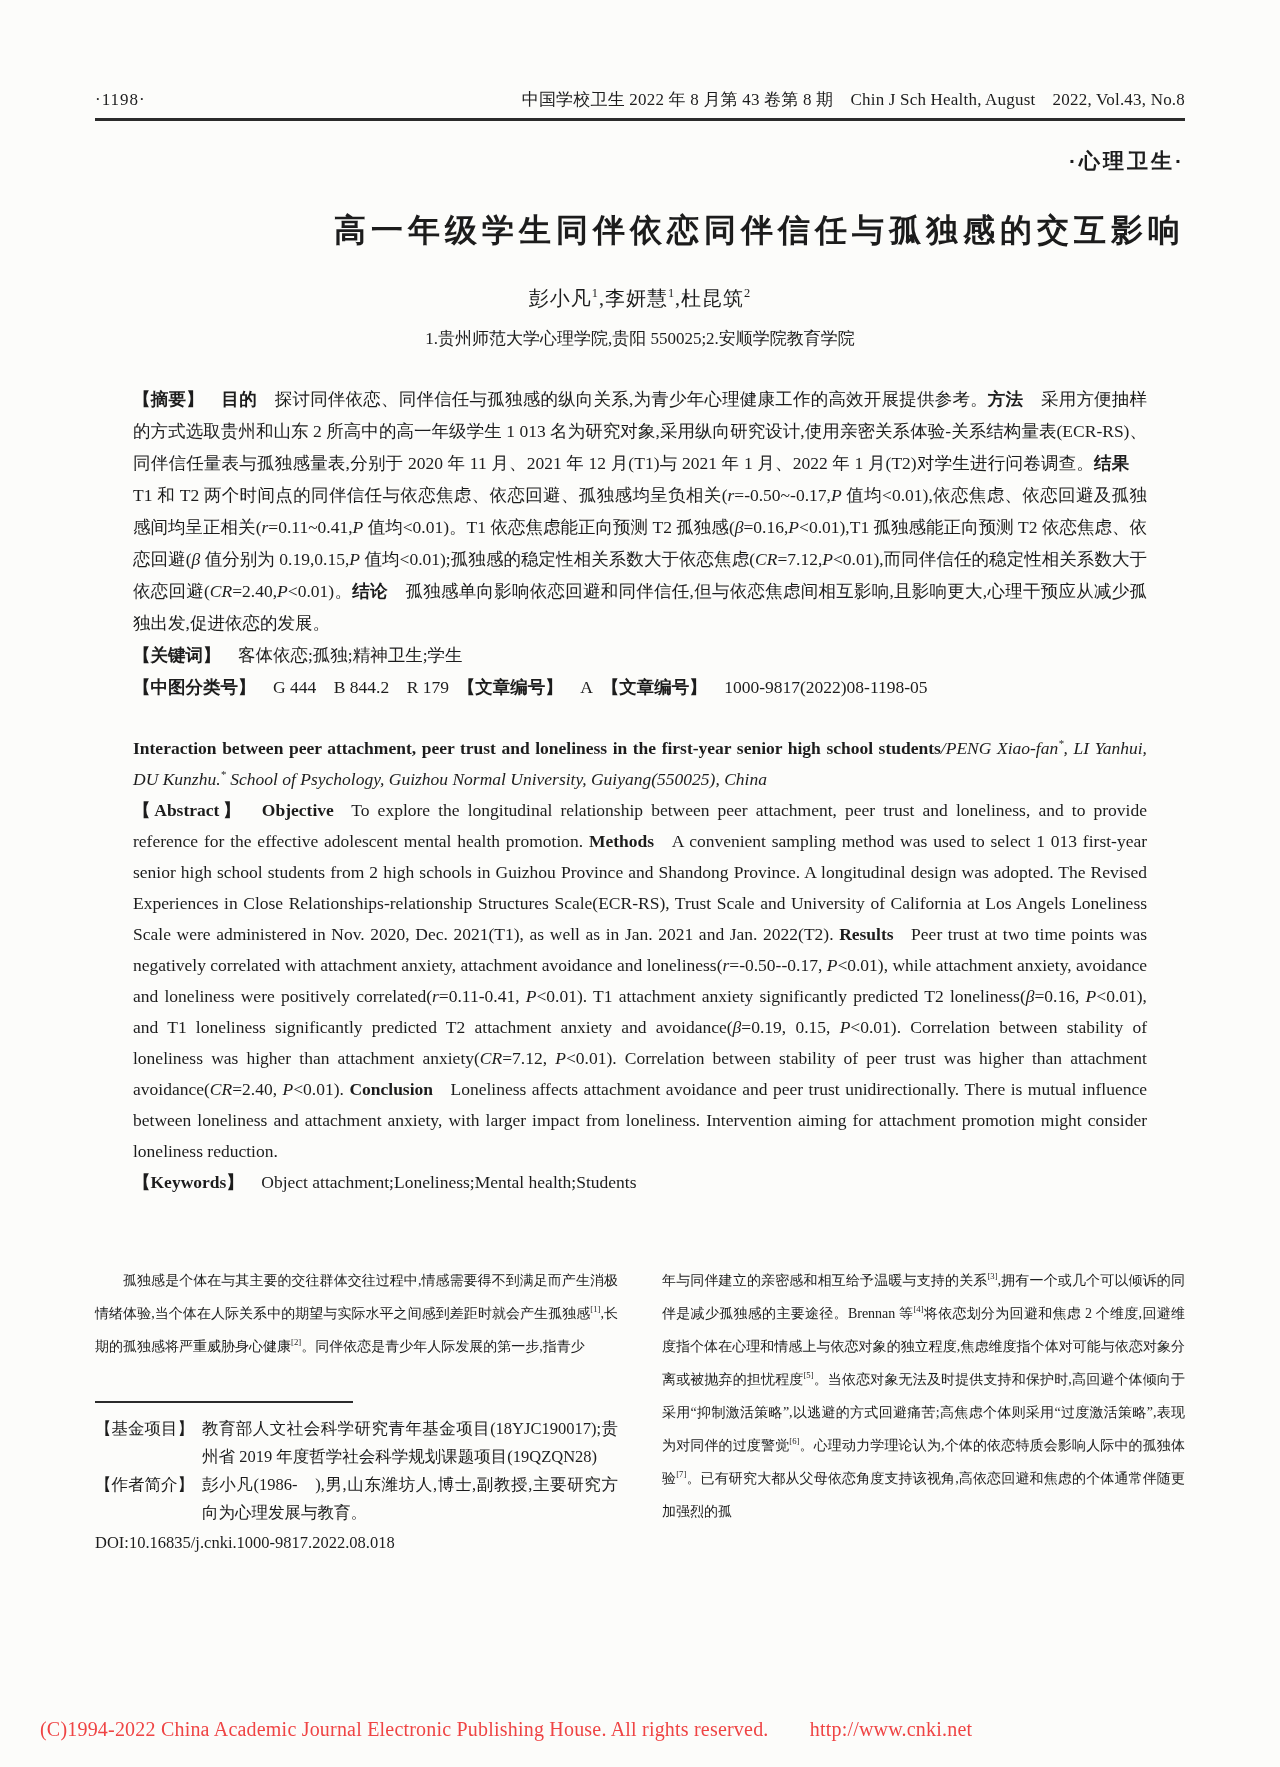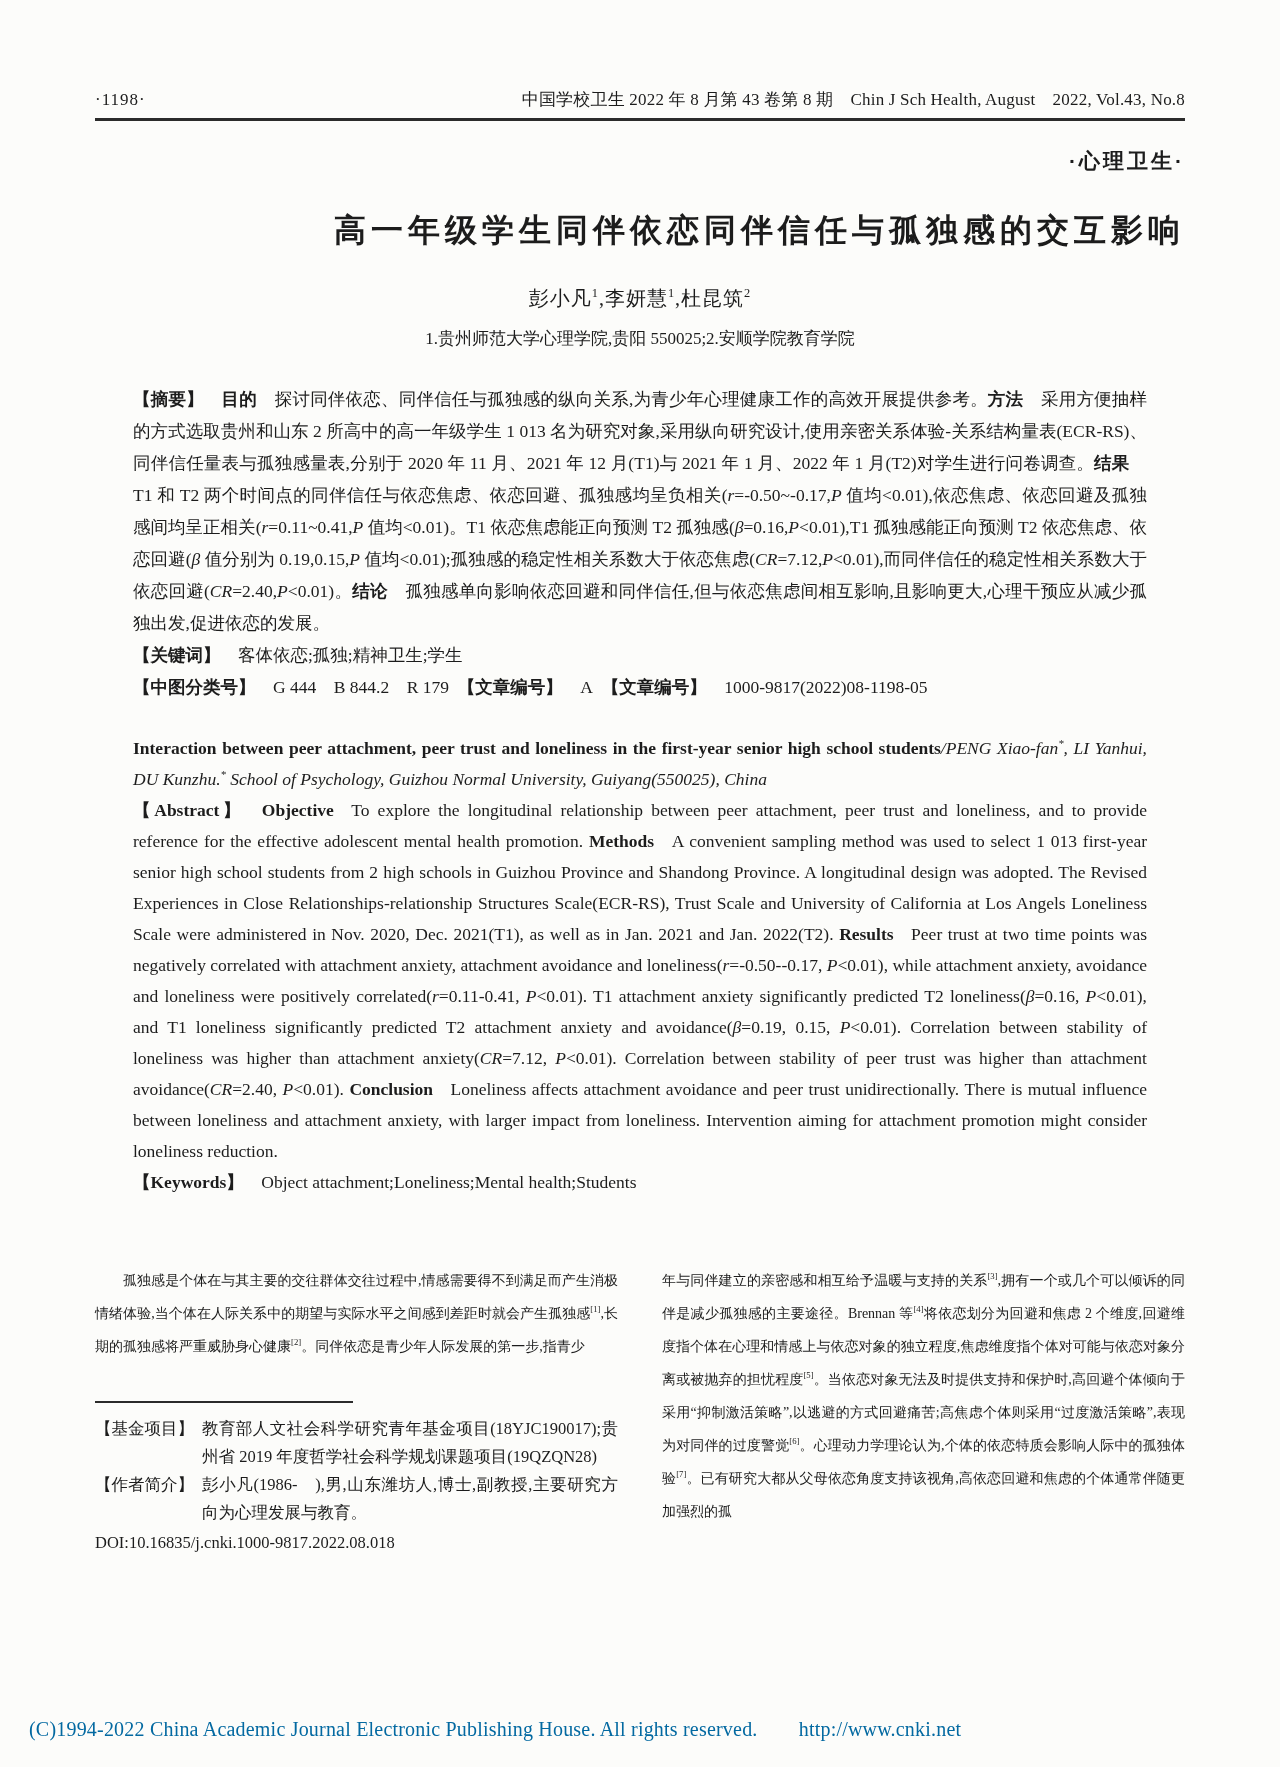--- a/index.html
+++ b/index.html
@@ -75,22 +75,22 @@
   .indent { text-indent:2em; }
 
   .footnotes { margin-top:38px; font-size:16.5px; line-height:28px; }
   .fn-rule { width:258px; border-top:2px solid #2b2b2b; margin-bottom:12px; }
   .fn-row { display:flex; }
   .fn-label { flex:0 0 auto; font-weight:normal; white-space:nowrap; margin-right:8px; }
   .fn-text { flex:1 1 auto; text-align:justify; }
   .fn-doi { margin-top:2px; }
 
   .cnki-footer {
-    position:absolute; left:29px; bottom:26px;
-    font-size:20px; color:#0369a1; letter-spacing:0.2px;
+    position:absolute; left:40px; bottom:26px;
+    font-size:20px; color:#ef4444; letter-spacing:0.2px;
     white-space:nowrap;
   }
   .footer-url { margin-left:36px; }
 </style>
 </head>
 <body>
 
 <div class="page">
   <div class="content">
 

